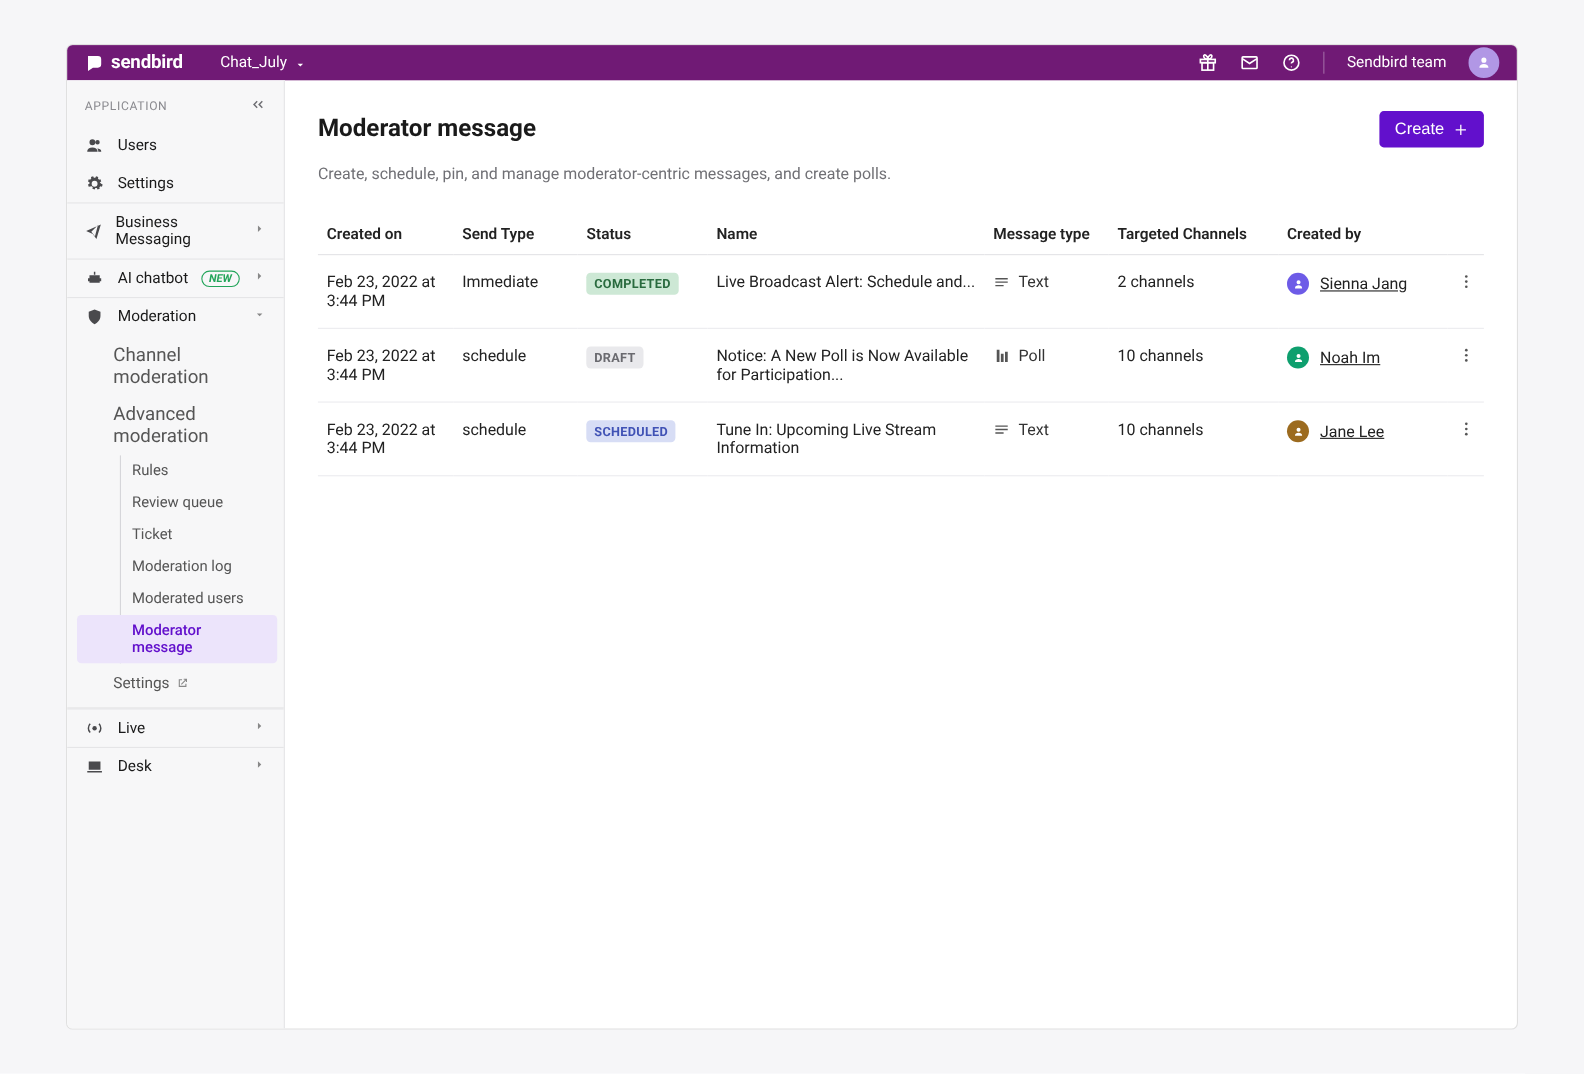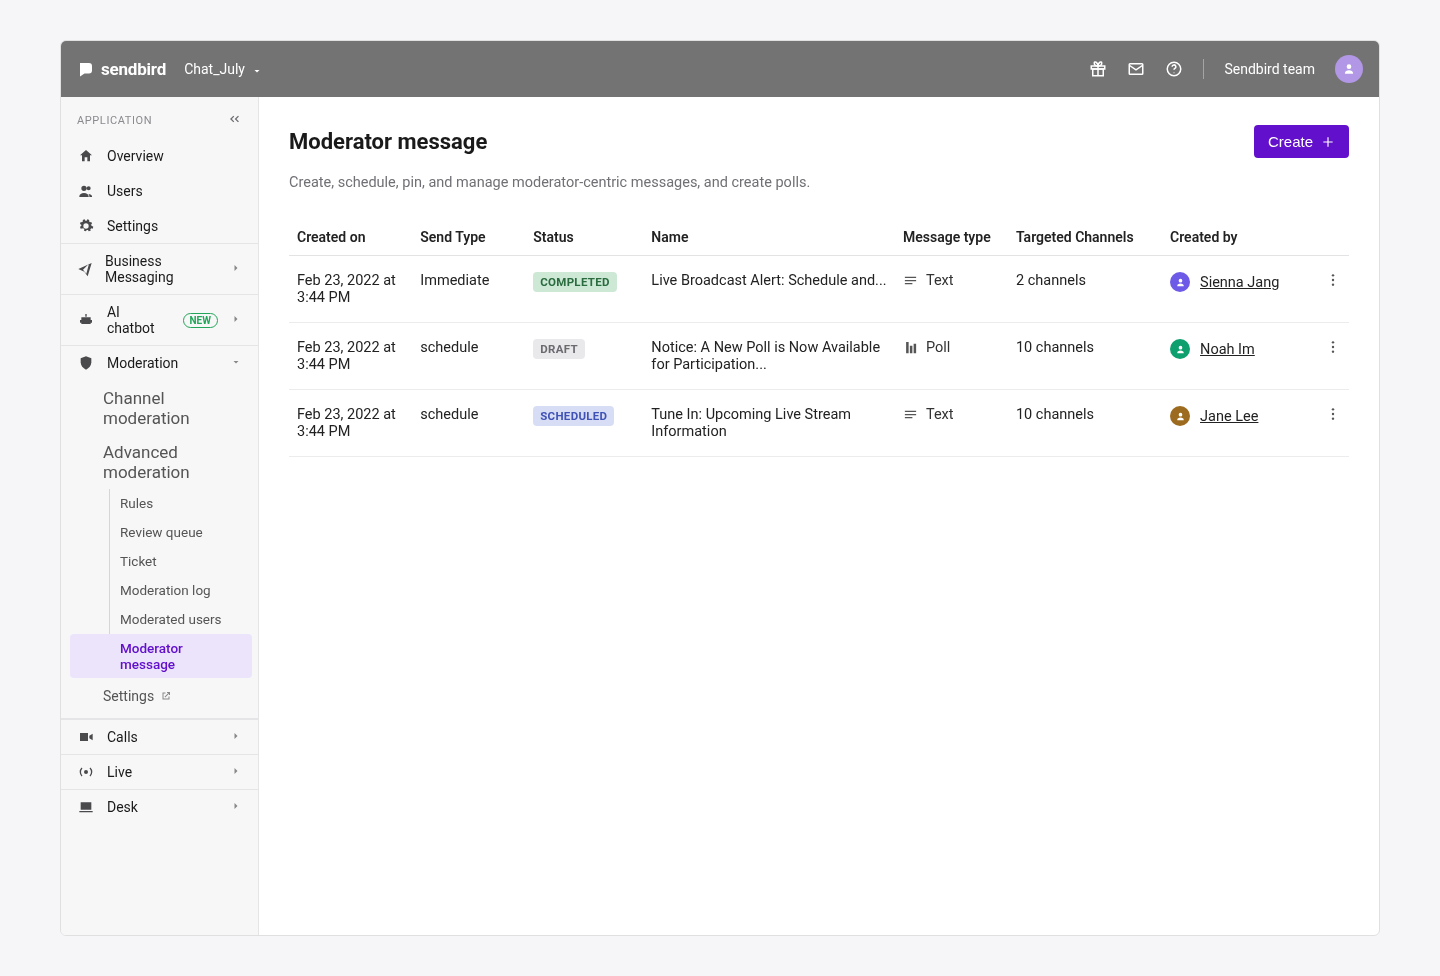--- a/index.html
+++ b/index.html
@@ -14,38 +14,38 @@
     border-radius: 6px;
     overflow: hidden;
     margin: 40px auto;
     display: flex;
     flex-direction: column;
   }
   html { background: #f6f6f8; }
 
   
   .topbar {
-    height: 56px;
-    background: #737373;
+    height: 32px;
+    background: #701a75;
     color: #fff;
     display: flex;
     align-items: center;
     padding: 0 16px;
   }
   .brand {
     display: flex;
     align-items: center;
     gap: 6px;
     font-weight: 700;
     font-size: 17px;
     letter-spacing: -0.2px;
   }
   .brand svg { width: 18px; height: 18px; }
   .app-switch {
-    margin-left: 18px;
+    margin-left: 34px;
     display: flex;
     align-items: flex-end;
     gap: 6px;
     font-size: 14px;
     cursor: pointer;
   }
   .top-right {
     margin-left: auto;
     display: flex;
     align-items: center;
@@ -94,20 +94,21 @@
     cursor:pointer;
     border-top: 1px solid transparent;
   }
   .nav-item.section-top { border-top: 1px solid #e5e5e7; }
   .nav-item .nav-ico { width:18px; display:flex; justify-content:center; color:#4a4a4d; }
   .nav-item .spacer { margin-left:auto; color:#888; }
   .nav-item .new-badge {
     font-size:10px; font-weight:700; color:#23a55a;
     border:1px solid #23a55a; border-radius:10px;
     padding:1px 6px;
+    font-style:italic;
   }
   .sub-label {
     padding: 8px 16px 6px 42px;
     font-size: 17px;
     color:#555;
   }
   .sub-list { border-left: 1px solid #d6d6da; margin-left: 48px; }
   .sub-item {
     display:block;
     padding: 6px 12px 6px 10px;
@@ -258,28 +259,20 @@
         <svg width="16" height="16" viewBox="0 0 24 24">
             <path fill="#6e6e73" d="M11 7l-5 5 5 5 1.4-1.4L8.8 12l3.6-3.6zM18 7l-5 5 5 5 1.4-1.4L15.8 12l3.6-3.6z"></path>
           </svg>
       </span>
     </div>
     <nav class="nav">
       <ul>
         <li class="nav-item">
           <span class="nav-ico">
               <svg width="16" height="16" viewBox="0 0 24 24">
-                <path fill="#4a4a4d" d="M12 3l9 8h-3v9h-4v-6H10v6H6v-9H3z"></path>
-              </svg>
-            </span>
-          <span>Overview</span>
-        </li>
-        <li class="nav-item">
-          <span class="nav-ico">
-              <svg width="16" height="16" viewBox="0 0 24 24">
                 <path fill="#4a4a4d" d="M9 12a4 4 0 1 0 0-8 4 4 0 0 0 0 8zm7-1a3 3 0 1 0 0-6 3 3 0 0 0 0 6zM2 20c0-3 3-5 7-5s7 2 7 5v1H2zm15 1v-1c0-1.3-.5-2.5-1.4-3.4 3 .2 5.4 1.7 5.4 3.4v1z"></path>
               </svg>
             </span>
           <span>Users</span>
         </li>
         <li class="nav-item">
           <span class="nav-ico">
               <svg width="16" height="16" viewBox="0 0 24 24">
                 <path fill="#4a4a4d" d="M12 8a4 4 0 1 0 0 8 4 4 0 0 0 0-8zm9 4l2 1-1 3-2-.5c-.4.6-.9 1.1-1.5 1.5l.5 2-3 1-1-2h-2l-1 2-3-1 .5-2c-.6-.4-1.1-.9-1.5-1.5L4 16l-1-3 2-1v-2L3 9l1-3 2 .5c.4-.6.9-1.1 1.5-1.5L7 3l3-1 1 2h2l1-2 3 1-.5 2c.6.4 1.1.9 1.5 1.5L20 6l1 3-2 1z"></path>
               </svg>
@@ -338,31 +331,20 @@
       </div>
 
       <div class="settings-link">
         <span>Settings</span>
         <svg width="12" height="12" viewBox="0 0 24 24">
             <path fill="#888" d="M14 4h6v6h-2V7.4L10.4 15 9 13.6 16.6 6H14zM5 5h6v2H7v10h10v-4h2v6H5z"></path>
           </svg>
       </div>
 
       <ul>
-        <li class="nav-item section-top">
-          <span class="nav-ico">
-              <svg width="16" height="16" viewBox="0 0 24 24">
-                <path fill="#4a4a4d" d="M3 6h12v12H3zM17 10l5-3v10l-5-3z"></path>
-              </svg>
-            </span>
-          <span>Calls</span>
-          <span class="spacer"><svg width="12" height="12" viewBox="0 0 24 24">
-                <path fill="#888" d="M9 6l6 6-6 6z"></path>
-              </svg></span>
-        </li>
         <li class="nav-item section-top">
           <span class="nav-ico">
               <svg width="16" height="16" viewBox="0 0 24 24">
                 <circle cx="12" cy="12" r="3" fill="#4a4a4d"></circle>
                 <path fill="none" stroke="#4a4a4d" stroke-width="2" d="M6 6a8.5 8.5 0 0 0 0 12M18 6a8.5 8.5 0 0 1 0 12"></path>
               </svg>
             </span>
           <span>Live</span>
           <span class="spacer"><svg width="12" height="12" viewBox="0 0 24 24">
                 <path fill="#888" d="M9 6l6 6-6 6z"></path>

